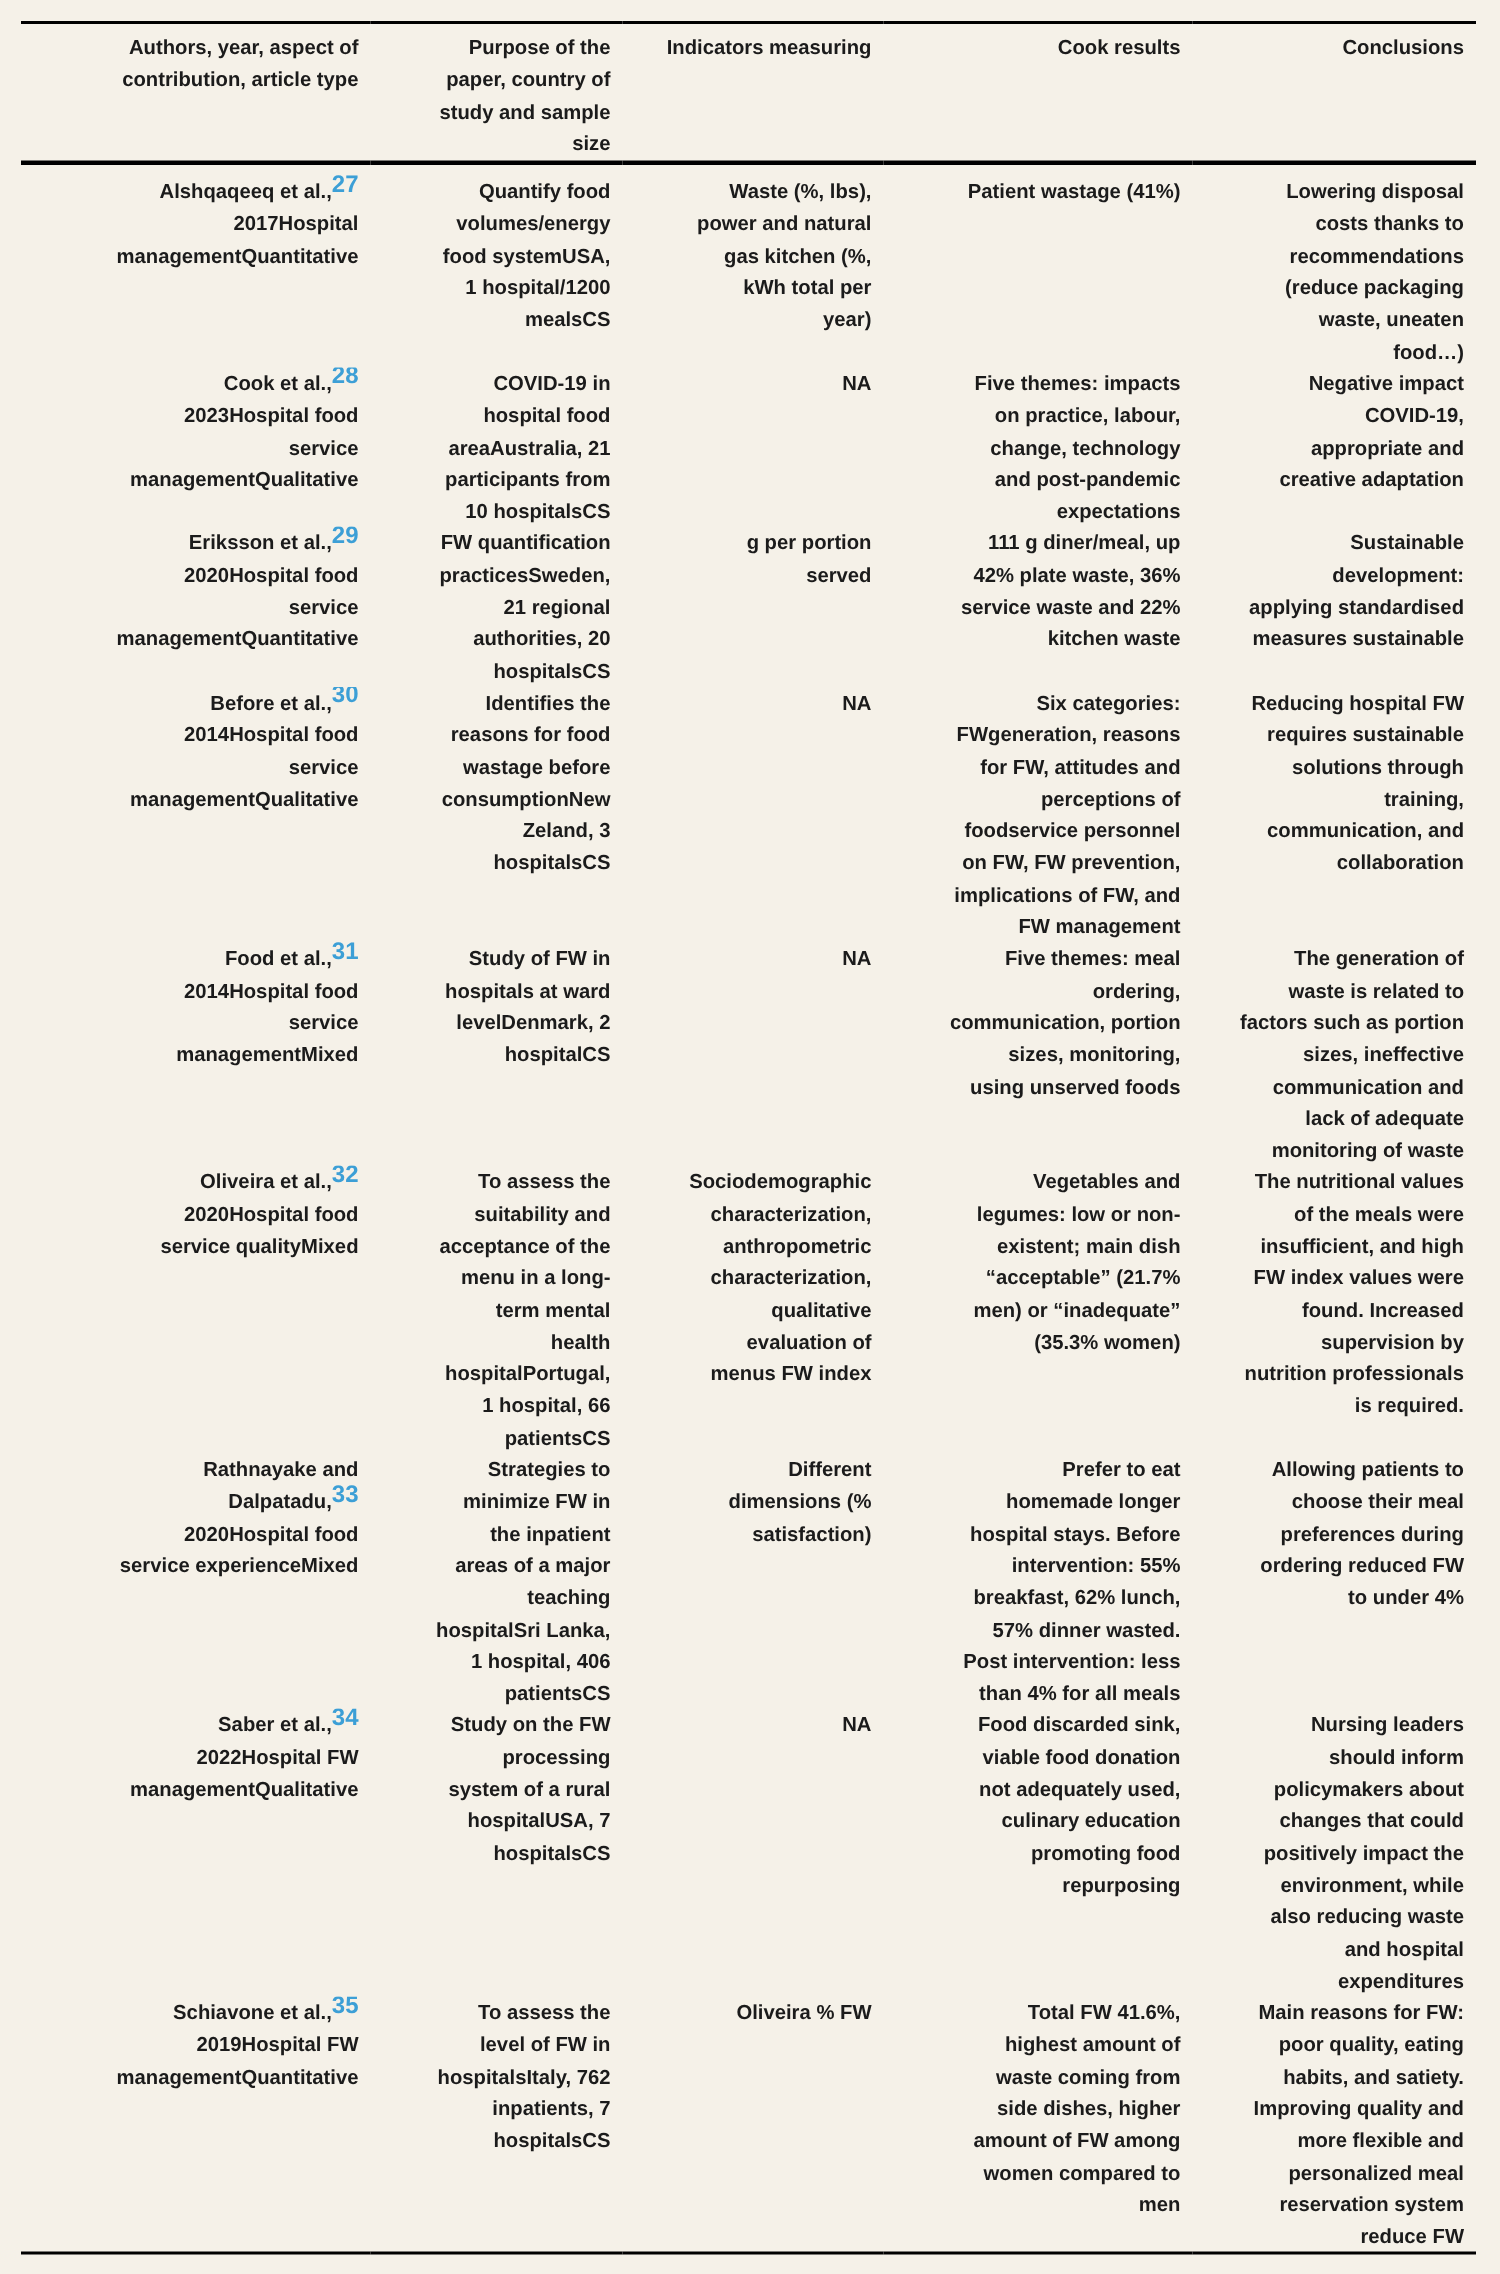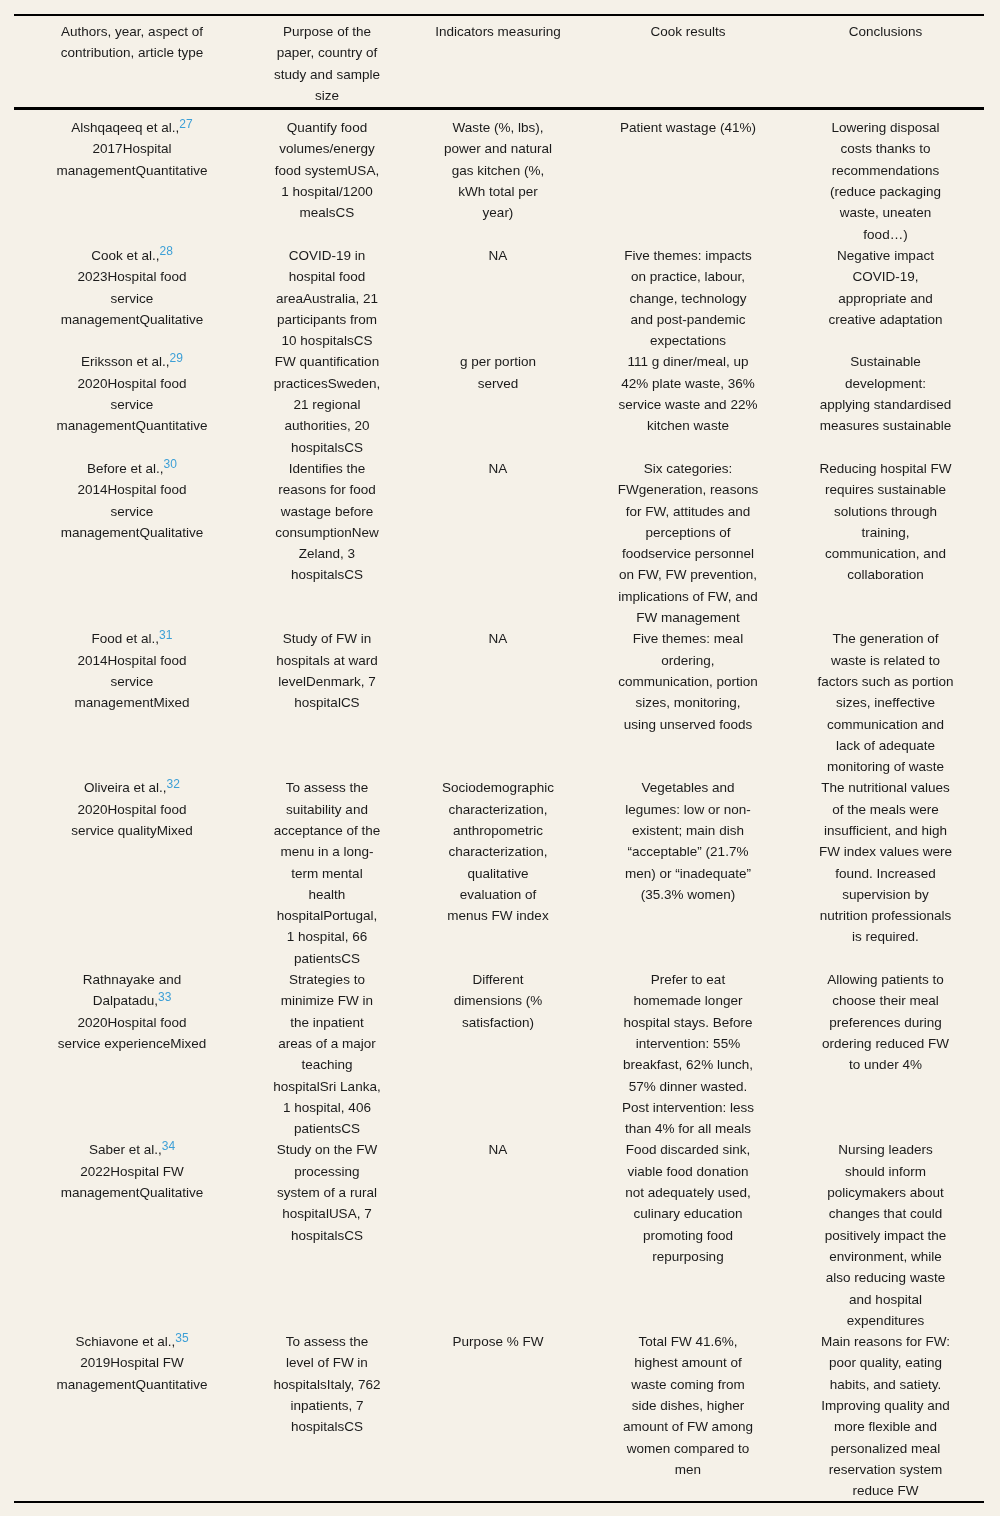--- a/index.html
+++ b/index.html
@@ -26,33 +26,33 @@
     border-bottom: 2px solid #000;
     font-size: 13.5px;
     line-height: 21.3px;
   }
   col.c1 { width: 233px; }
   col.c2 { width: 168px; }
   col.c3 { width: 174px; }
   col.c4 { width: 206px; }
   col.c5 { width: 189px; }
   th, td {
-    text-align: center;
+    text-align: right;
     vertical-align: top;
     white-space: pre-line;
     padding: 0 8px 0 0;
-    font-weight: 400;
+    font-weight: 700;
     overflow: hidden;
   }
   th:first-child, td:first-child { padding-left: 11px; }
   thead th { padding-top: 5px; padding-bottom: 1px; }
   thead tr { border-bottom: 3px solid #000; }
   tbody tr.first-row td { padding-top: 7px; }
   sup.cite {
-    font-size: 12px;
+    font-size: 16px;
     line-height: 0;
     color: #3C9FD6;
     vertical-align: baseline;
     position: relative;
     top: -4.5px;
   }
 </style>
 </head>
 <body>
 
@@ -170,21 +170,21 @@
 communication, and
 collaboration</td>
       </tr>
       <tr>
         <td><span>Food et al.,</span><sup class="cite">31</sup><span>
 2014Hospital food
 service
 managementMixed</span></td>
         <td>Study of FW in
 hospitals at ward
-levelDenmark, 7
+levelDenmark, 2
 hospitalCS</td>
         <td>NA</td>
         <td>Five themes: meal
 ordering,
 communication, portion
 sizes, monitoring,
 using unserved foods</td>
         <td>The generation of
 waste is related to
 factors such as portion
@@ -286,21 +286,21 @@
       </tr>
       <tr>
         <td><span>Schiavone et al.,</span><sup class="cite">35</sup><span>
 2019Hospital FW
 managementQuantitative</span></td>
         <td>To assess the
 level of FW in
 hospitalsItaly, 762
 inpatients, 7
 hospitalsCS</td>
-        <td>Purpose % FW</td>
+        <td>Oliveira % FW</td>
         <td>Total FW 41.6%,
 highest amount of
 waste coming from
 side dishes, higher
 amount of FW among
 women compared to
 men</td>
         <td>Main reasons for FW:
 poor quality, eating
 habits, and satiety.

